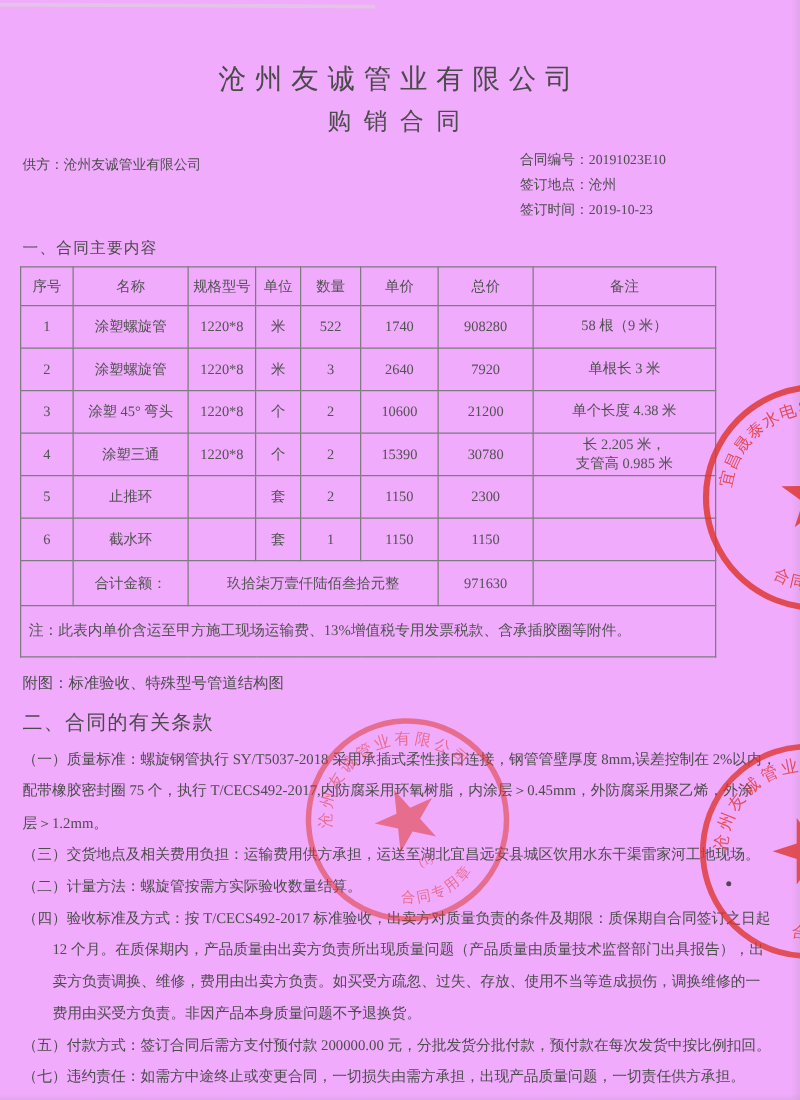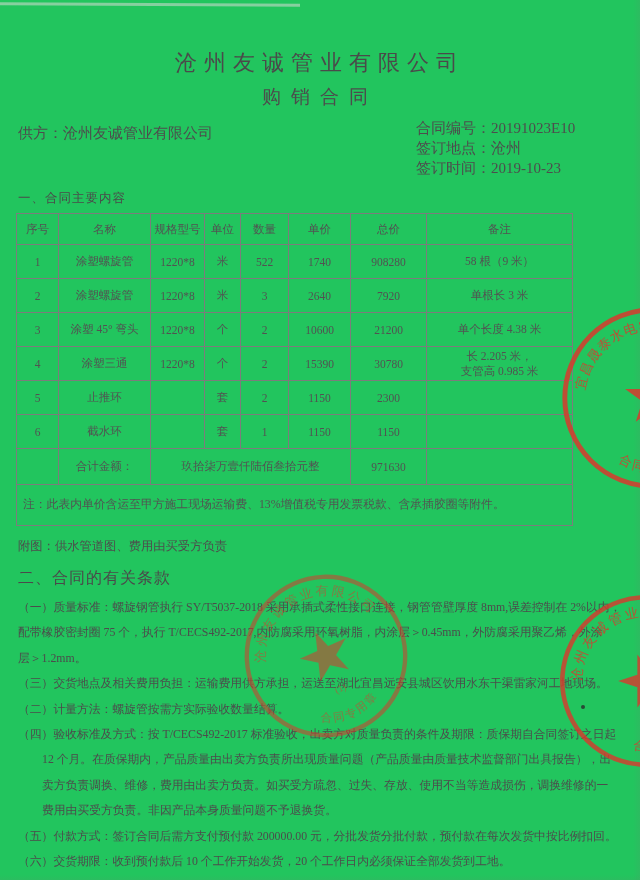--- a/index.html
+++ b/index.html
@@ -3,36 +3,36 @@
 <meta charset="utf-8">
 <style>
   html,body{margin:0;padding:0;}
   body{
     width:640px;height:880px;overflow:hidden;
     font-family:"Liberation Serif","DejaVu Serif",serif;
     background:#ffffff;
   }
   .page{
     position:relative;width:640px;height:880px;overflow:hidden;
-    background:#22c55e;color:#474747;
+    background:#f0abfc;color:#474747;
   }
   
   .scan-top{position:absolute;left:0;top:3px;width:300px;height:3px;background:#d9d9d6;opacity:.55;transform:rotate(.3deg);}
   .scan-right{position:absolute;right:0;top:0;width:7px;height:880px;background:linear-gradient(to right,rgba(0,0,0,0),rgba(120,120,115,.12));}
   .scan-bottom{position:absolute;left:0;bottom:0;width:640px;height:5px;background:linear-gradient(to bottom,rgba(0,0,0,0),rgba(120,120,115,.10));}
 
   .title-company{
     margin:48px 0 6px 0;text-align:center;font-size:22px;font-weight:400;
     letter-spacing:7px;color:#4a4a4a;
   }
   .title-doc{
     margin:0 0 14px 0;text-align:center;font-size:19px;font-weight:400;
     letter-spacing:10px;color:#4c4c4c;
   }
-  .info-block{position:relative;margin:0 18px;height:62px;font-size:15px;color:#4d4d4d;}
+  .info-block{position:relative;margin:0 18px;height:62px;font-size:11px;color:#4d4d4d;}
   .info-left{position:absolute;left:0;top:0;}
   .info-left .supplier{margin:0 0 22px 0;}
   .info-left .buyer{margin:0;}
   .info-right{position:absolute;left:398px;top:-6px;line-height:20px;}
   .section-heading{margin:4px 18px 6px 18px;font-size:12.5px;color:#4a4a4a;letter-spacing:1px;}
 
   table.items{
     margin:2px 18px 0 16px;border-collapse:collapse;width:556px;table-layout:fixed;
     font-size:11.5px;color:#525252;
   }
@@ -186,36 +186,35 @@
         <td colspan="4">玖拾柒万壹仟陆佰叁拾元整</td>
         <td>971630</td>
         <td></td>
       </tr>
       <tr class="note-row">
         <td colspan="8">注：此表内单价含运至甲方施工现场运输费、13%增值税专用发票税款、含承插胶圈等附件。</td>
       </tr>
     </tbody>
   </table>
 
-  <div class="attachment-line">附图：供水管道图、费用由买受方负责</div>
+  <div class="attachment-line">附图：标准验收、特殊型号管道结构图</div>
 
   <div class="terms-heading">二、合同的有关条款</div>
 
   <div class="terms">
       <div class="term-line">（一）质量标准：螺旋钢管执行 SY/T5037-2018 采用承插式柔性接口连接，钢管管壁厚度 8mm,误差控制在 2%以内，</div>
       <div class="term-line">配带橡胶密封圈 75 个，执行 T/CECS492-2017,内防腐采用环氧树脂，内涂层＞0.45mm，外防腐采用聚乙烯，外涂</div>
       <div class="term-line">层＞1.2mm。</div>
       <div class="term-line">（三）交货地点及相关费用负担：运输费用供方承担，运送至湖北宜昌远安县城区饮用水东干渠雷家河工地现场。</div>
       <div class="term-line">（二）计量方法：螺旋管按需方实际验收数量结算。</div>
       <div class="term-line">（四）验收标准及方式：按 T/CECS492-2017 标准验收，出卖方对质量负责的条件及期限：质保期自合同签订之日起</div>
       <div class="term-line indent">12 个月。在质保期内，产品质量由出卖方负责所出现质量问题（产品质量由质量技术监督部门出具报告），出</div>
       <div class="term-line indent">卖方负责调换、维修，费用由出卖方负责。如买受方疏忽、过失、存放、使用不当等造成损伤，调换维修的一</div>
       <div class="term-line indent">费用由买受方负责。非因产品本身质量问题不予退换货。</div>
       <div class="term-line">（五）付款方式：签订合同后需方支付预付款 200000.00 元，分批发货分批付款，预付款在每次发货中按比例扣回。</div>
-      <div class="term-line">（六）交货期限：收到预付款后 10 个工作开始发货，20 个工作日内必须保证全部发货到工地。</div>
       <div class="term-line">（七）违约责任：如需方中途终止或变更合同，一切损失由需方承担，出现产品质量问题，一切责任供方承担。</div>
     </div>
 
   <div class="stamp stamp-buyer">
     <svg width="196" height="196" viewBox="-100 -100 200 200">
       <defs>
         <path id="b-top" d="M -66,24 A 70,70 0 1 1 66,24"></path>
         <path id="b-bot" d="M -55,45 A 65,65 0 0 0 55,45"></path>
       </defs>
       <circle class="stamp-circle" cx="0" cy="0" r="90"></circle>

